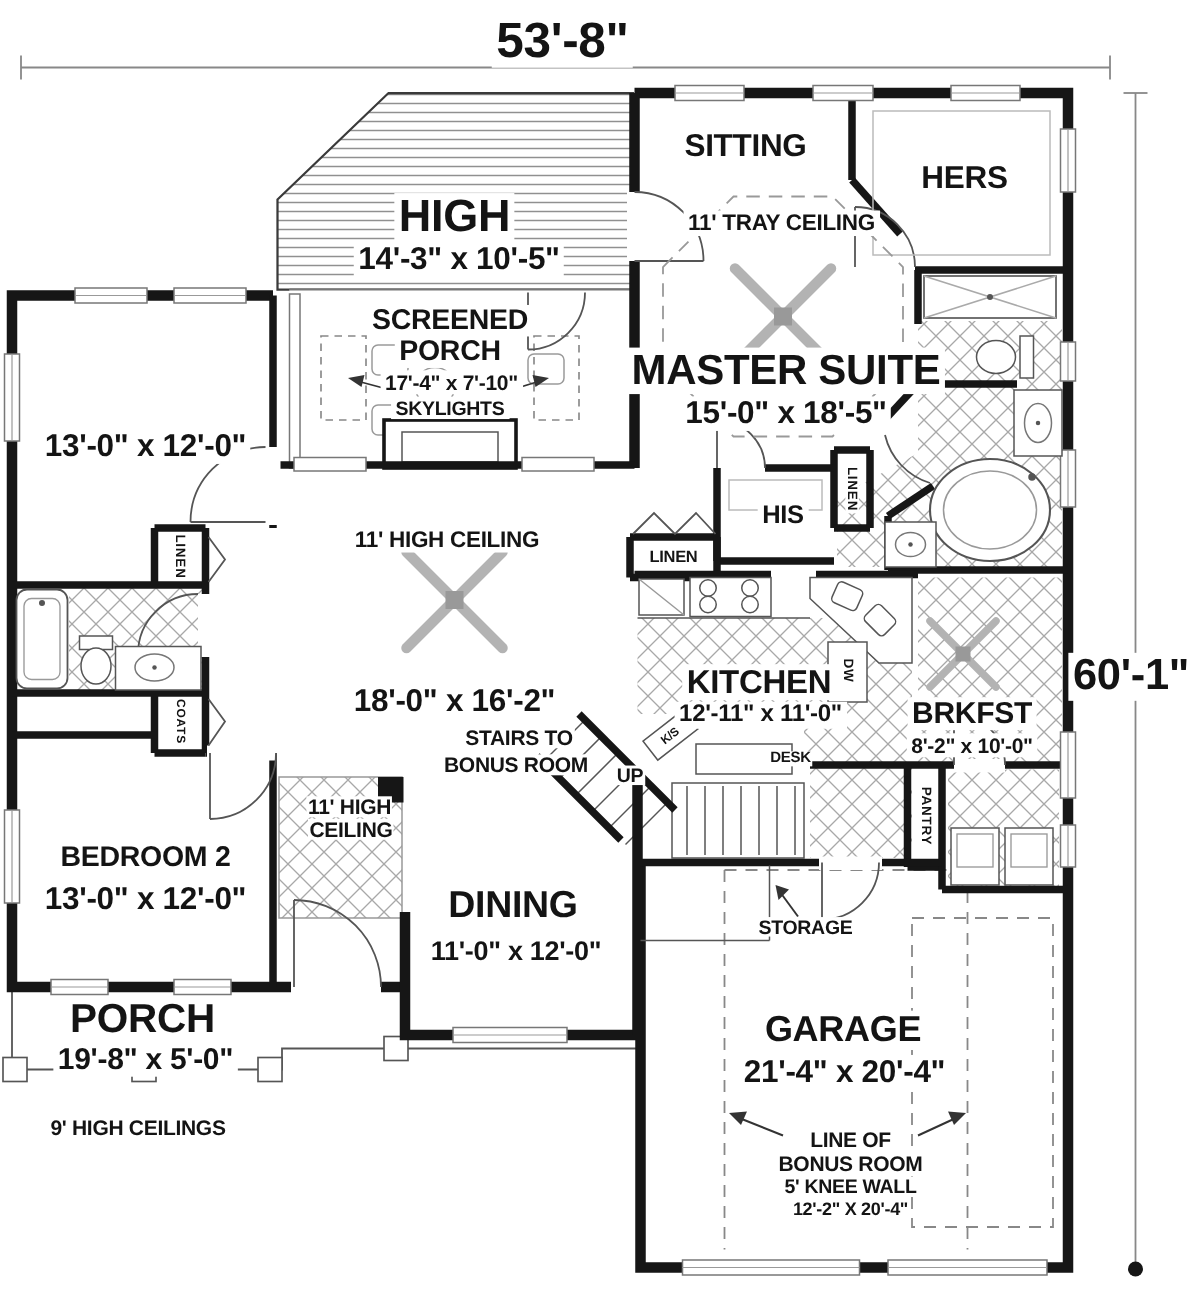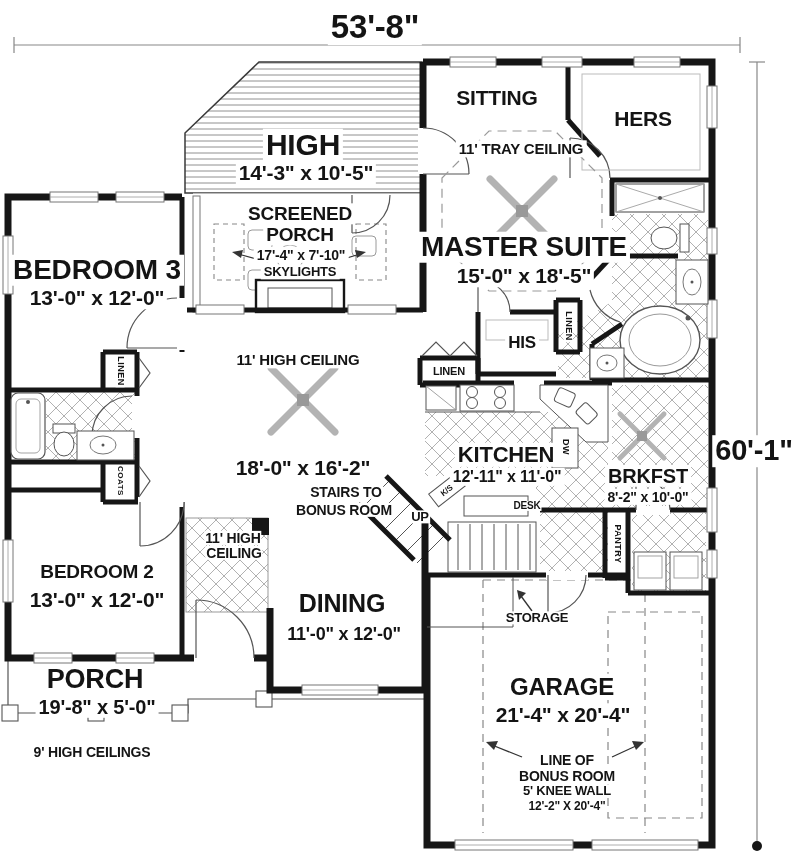--- a/index.html
+++ b/index.html
@@ -374,21 +374,20 @@
 <div class="lbl" style="left:301px;top:255px;font-size:14px">17'-4" x 7'-10"</div>
 <div class="lbl" style="left:300px;top:272px;font-size:13px">SKYLIGHTS</div>
 
 <div class="lbl" style="left:497px;top:98px;font-size:21px">SITTING</div>
 <div class="lbl" style="left:521px;top:149px;font-size:15px">11' TRAY CEILING</div>
 <div class="lbl" style="left:643px;top:119px;font-size:21px">HERS</div>
 
 <div class="lbl" style="left:524px;top:247px;font-size:28px">MASTER SUITE</div>
 <div class="lbl" style="left:524px;top:276px;font-size:21px">15'-0" x 18'-5"</div>
 
-<div class="lbl" style="left:97px;top:270px;font-size:28px">BEDROOM 3</div>
 <div class="lbl" style="left:97px;top:298px;font-size:21px">13'-0" x 12'-0"</div>
 <div class="lbl v" style="left:120px;top:371px;font-size:9px">LINEN</div>
 
 <div class="lbl" style="left:298px;top:360px;font-size:15px">11' HIGH CEILING</div>
 <div class="lbl" style="left:303px;top:468px;font-size:21px">18'-0" x 16'-2"</div>
 
 <div class="lbl nopad" style="left:346px;top:492px;font-size:14px">STAIRS TO</div>
 <div class="lbl nopad" style="left:344px;top:510px;font-size:14px">BONUS ROOM</div>
 <div class="lbl nopad" style="left:420px;top:517px;font-size:13px">UP</div>
 

